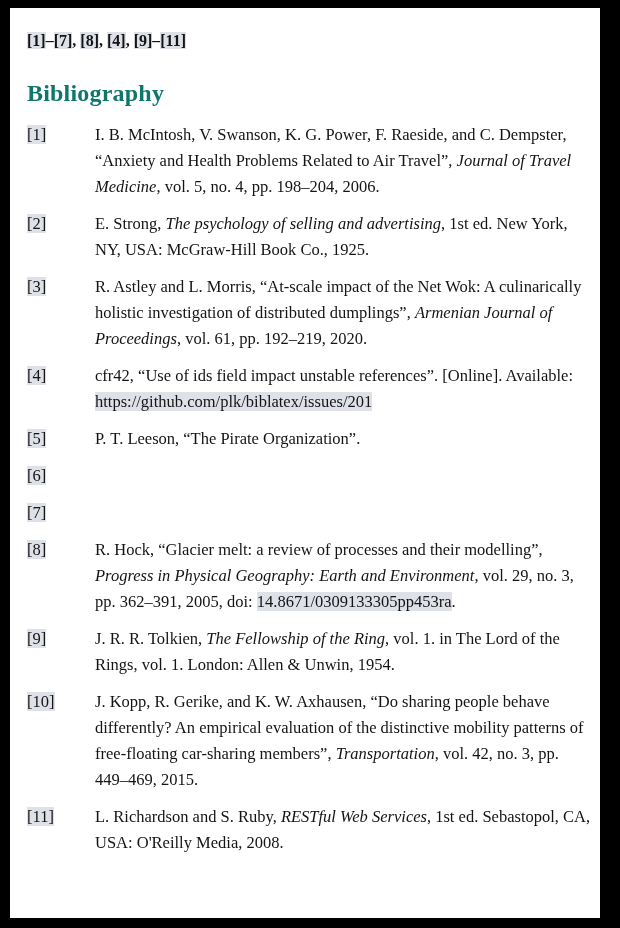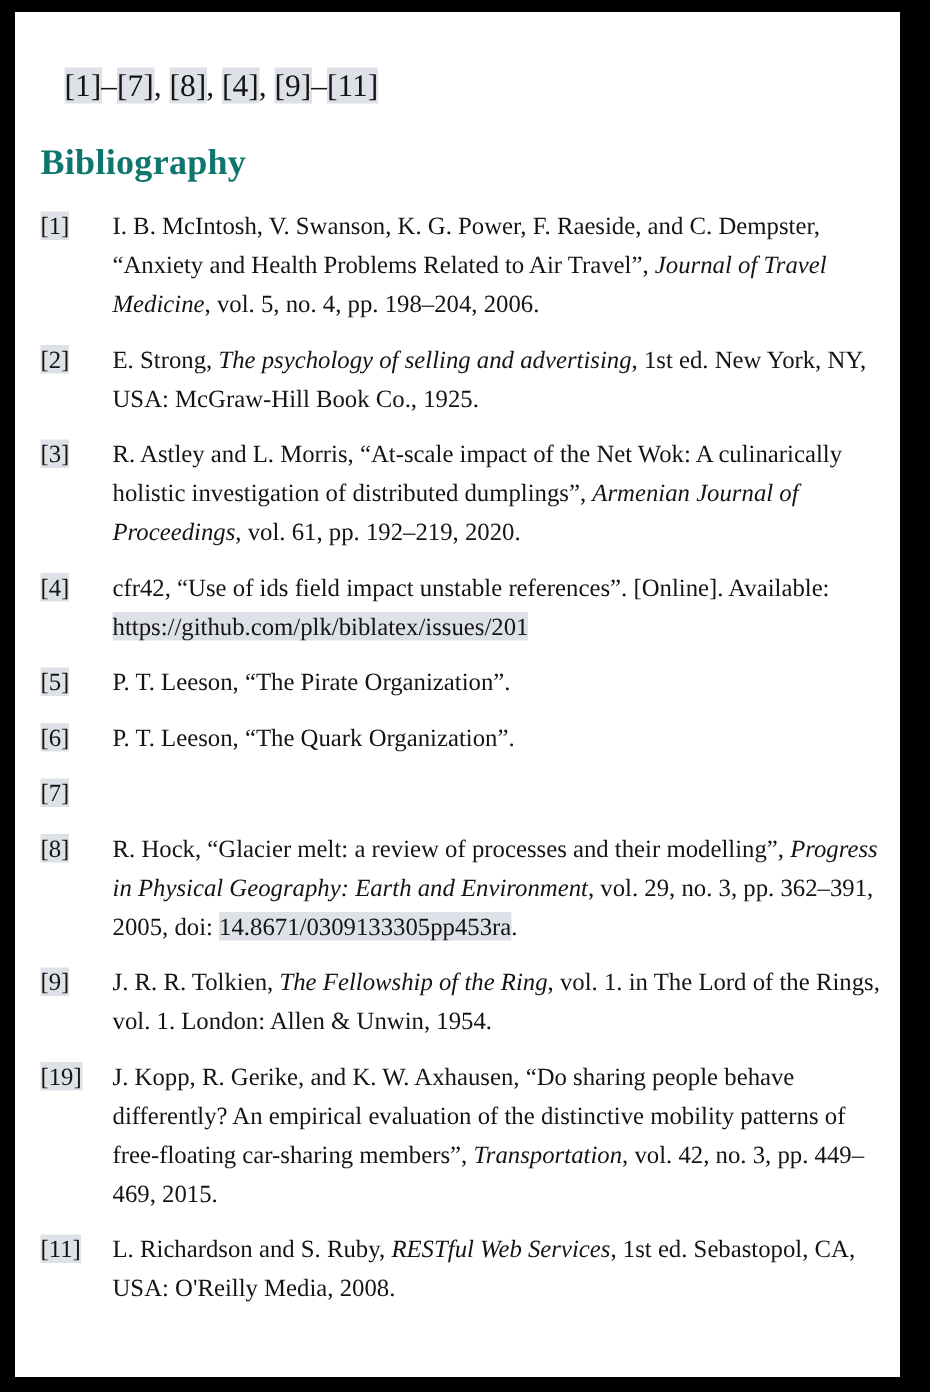--- a/index.html
+++ b/index.html
@@ -17,35 +17,35 @@
   }
   .page{
     position:absolute;left:10px;top:8px;width:590px;height:910px;
     background:var(--page);overflow:hidden;
   }
   .content{
     padding:20px 6px 0 17px;
     color:var(--text);
   }
   .citation-line{
-    margin:16px;font-size:21px;line-height:26px;white-space:nowrap;
+    margin:0;font-size:16px;line-height:26px;white-space:nowrap;font-weight:bold;
   }
   .hl{background:var(--hl);}
   h1.heading{
     margin:24px 0 14px 0;
     font-size:24px;line-height:30px;font-weight:bold;color:#0f766e;
     letter-spacing:0.2px;
   }
   .entry{
     display:flex;align-items:flex-start;
     margin:0 0 11px 0;
     font-size:16.5px;line-height:26px;
   }
   .entry .label{flex:0 0 48px;width:48px;}
-  .entry .body{flex:0 1 auto;max-width:517px;}
+  .entry .body{flex:0 1 auto;max-width:517px;margin-left:20px;}
   .it{font-style:italic;}
 </style>
 </head>
 <body>
 
 <div class="page">
   <div class="content">
     <p class="citation-line" id="citation-line"><span class="hl">[1]</span><span>–</span><span class="hl">[7]</span><span>, </span><span class="hl">[8]</span><span>, </span><span class="hl">[4]</span><span>, </span><span class="hl">[9]</span><span>–</span><span class="hl">[11]</span></p>
     <h1 class="heading">Bibliography</h1>
     <div id="ref-list">
@@ -64,35 +64,34 @@
         <div class="entry">
           <span class="label"><span class="hl">[4]</span></span>
           <div class="body"><span>cfr42, “Use of ids field impact unstable references”. [Online]. Available: </span><span class="hl">https://github.com/plk/biblatex/issues/201</span></div>
         </div>
         <div class="entry">
           <span class="label"><span class="hl">[5]</span></span>
           <div class="body"><span>P. T. Leeson, “The Pirate Organization”.</span></div>
         </div>
         <div class="entry">
           <span class="label"><span class="hl">[6]</span></span>
-          <div class="body"><span>P. T. Leeson, “The Quark Organization”.</span></div>
         </div>
         <div class="entry">
           <span class="label"><span class="hl">[7]</span></span>
         </div>
         <div class="entry">
           <span class="label"><span class="hl">[8]</span></span>
           <div class="body"><span>R. Hock, “Glacier melt: a review of processes and their modelling”, </span><span class="it">Progress in Physical Geography: Earth and Environment</span><span>, vol. 29, no. 3, pp. 362–391, 2005, doi: </span><span class="hl">14.8671/0309133305pp453ra</span><span>.</span></div>
         </div>
         <div class="entry">
           <span class="label"><span class="hl">[9]</span></span>
           <div class="body"><span>J. R. R. Tolkien, </span><span class="it">The Fellowship of the Ring</span><span>, vol. 1. in The Lord of the Rings, vol. 1. London: Allen &amp; Unwin, 1954.</span></div>
         </div>
         <div class="entry">
-          <span class="label"><span class="hl">[19]</span></span>
+          <span class="label"><span class="hl">[10]</span></span>
           <div class="body"><span>J. Kopp, R. Gerike, and K. W. Axhausen, “Do sharing people behave differently? An empirical evaluation of the distinctive mobility patterns of free-floating car-sharing members”, </span><span class="it">Transportation</span><span>, vol. 42, no. 3, pp. 449–469, 2015.</span></div>
         </div>
         <div class="entry">
           <span class="label"><span class="hl">[11]</span></span>
           <div class="body"><span>L. Richardson and S. Ruby, </span><span class="it">RESTful Web Services</span><span>, 1st ed. Sebastopol, CA, USA: O'Reilly Media, 2008.</span></div>
         </div>
       </div>
   </div>
 </div>
 

